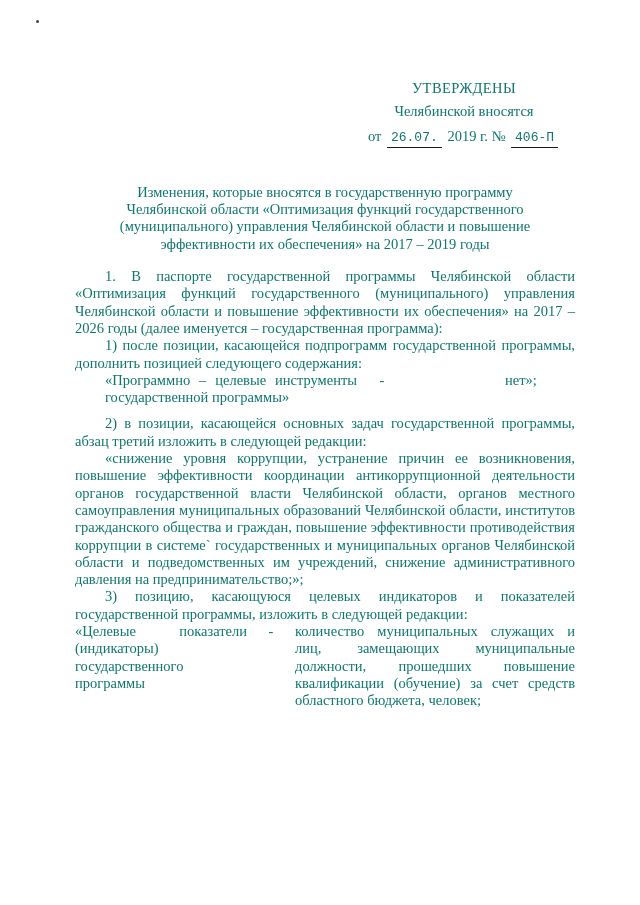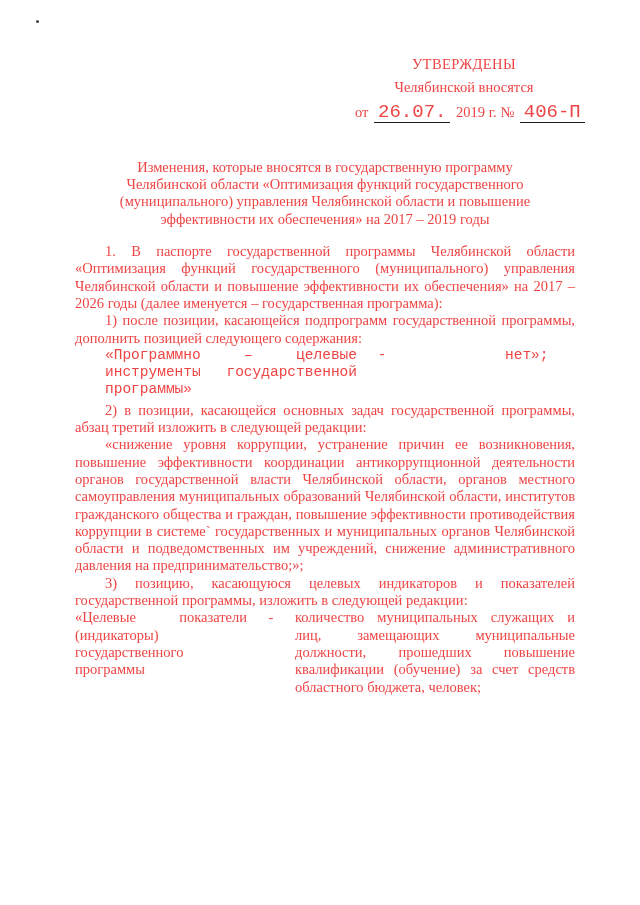--- a/index.html
+++ b/index.html
@@ -2,25 +2,25 @@
 <html><head>
 <meta charset="utf-8">
 <style>
   * { margin: 0; padding: 0; box-sizing: border-box; }
   html, body { background: #ffffff; }
   .page {
     position: relative;
     width: 640px;
     height: 905px;
     background: #ffffff;
-    color: #ef4444;
+    color: #0f766e;
     font-family: "Liberation Serif", serif;
     font-size: 14.5px;
     line-height: 17.3px;
-    padding: 56px 65px 20px 75px;
+    padding: 80px 65px 20px 75px;
     overflow: hidden;
   }
   .speck {
     position: absolute;
     left: 36px; top: 20px;
     width: 3px; height: 3px;
     background: #444;
     border-radius: 50%;
   }
   
@@ -28,43 +28,42 @@
     width: 218px;
     margin-left: 280px;
     text-align: center;
     margin-bottom: 36px;
   }
   .approval-title { margin-bottom: 6px; letter-spacing: 0.4px; }
   .date-line { margin-top: 7px; white-space: nowrap; }
   .date-line > span { display: inline-block; }
   .fill {
     font-family: "Liberation Mono", monospace;
-    font-size: 19px;
+    font-size: 13px;
     border-bottom: 1px solid #1b1b1b;
     padding: 0 4px 1px 4px;
     margin: 0 2px;
   }
   
   .doc-title {
     width: 446px;
     margin: 0 auto 15px auto;
     text-align: center;
   }
   
   .para {
     text-align: justify;
     text-indent: 30px;
   }
   
   .insert-1 {
     display: grid;
     grid-template-columns: 252px 50px 1fr;
     margin-left: 30px;
-    margin-bottom: 3px;
-    font-family: Liberation Mono, monospace;
+    margin-bottom: 9px;
   }
   .insert-1 .cell-label { text-align: justify; }
   .insert-1 .cell-dash { text-align: center; }
   .insert-1 .cell-value { padding-left: 98px; }
   
   .insert-2 {
     display: grid;
     grid-template-columns: 172px 48px 1fr;
   }
   .insert-2 .cell-label { text-align: justify; }

